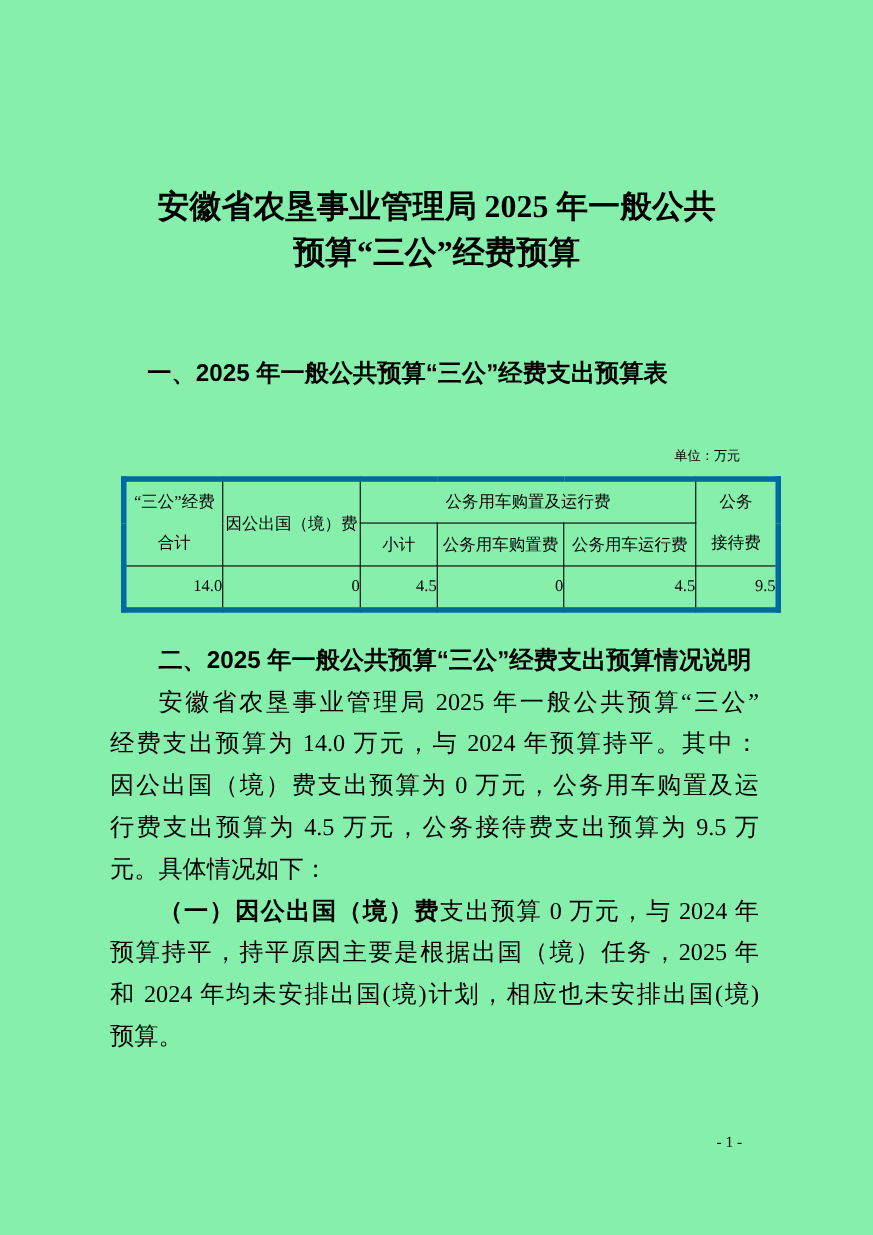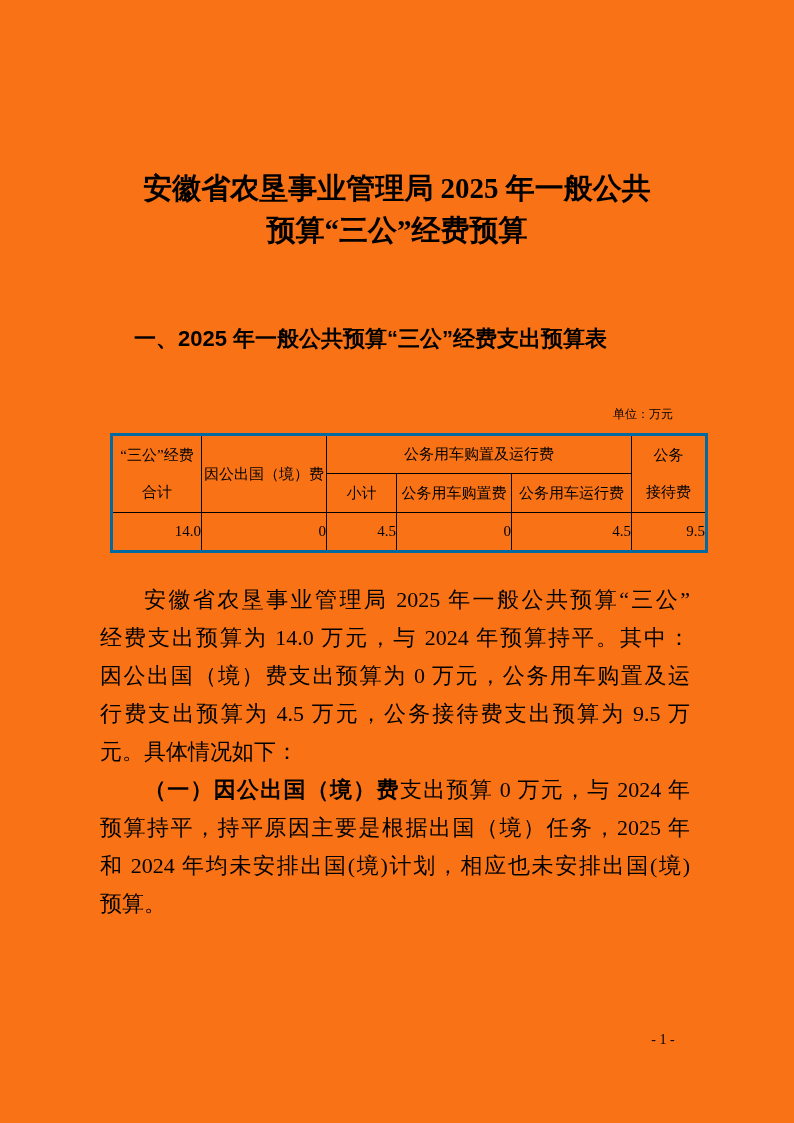--- a/index.html
+++ b/index.html
@@ -1,41 +1,41 @@
 <!DOCTYPE html>
 <html><head>
 <meta charset="utf-8">
 <style>
   html,body{margin:0;padding:0;background:#e8e8e8;}
   .page{
     position:relative;
     width:794px;height:1123px;
     margin:0 auto;
-    background:#f97316;
+    background:#86efac;
     color:#000;
     font-family:"Liberation Serif", serif;
     overflow:hidden;
   }
   .doc-title{
     position:absolute;top:167px;left:0;width:794px;
     text-align:center;font-weight:700;font-size:29px;line-height:42px;
   }
   .hei{font-family:"Liberation Sans", sans-serif;font-weight:700;}
   .s1-heading{
     position:absolute;top:323px;left:0;width:741px;
     text-align:center;font-size:22px;line-height:32px;
   }
   .unit-label{
     position:absolute;top:402px;left:110px;width:563px;
     text-align:right;font-size:12px;line-height:24px;
   }
   table.budget-table{
     position:absolute;top:433px;left:110px;
     border-collapse:collapse;table-layout:fixed;
-    border:3px solid #0369a1;
+    border:5px solid #0369a1;
     font-size:15px;
   }
   table.budget-table td{
     border:1px solid #000;
     text-align:center;vertical-align:middle;
     padding:0;
   }
   tr.hrow1 td.group{height:37px;}
   tr.hrow2 td{height:38px;}
   tr.drow td{height:37px;text-align:right;}
@@ -99,20 +99,21 @@
         <td>0</td>
         <td>4.5</td>
         <td>0</td>
         <td>4.5</td>
         <td>9.5</td>
       </tr>
     </tbody>
   </table>
 
   <div class="body-block">
+    <div class="line hei indent">二、2025 年一般公共预算“三公”经费支出预算情况说明</div>
 
     <div class="line just indent">安徽省农垦事业管理局 2025 年一般公共预算“三公”</div>
     <div class="line just">经费支出预算为 14.0 万元，与 2024 年预算持平。其中：</div>
     <div class="line just">因公出国（境）费支出预算为 0 万元，公务用车购置及运</div>
     <div class="line just">行费支出预算为 4.5 万元，公务接待费支出预算为 9.5 万</div>
     <div class="line">元。具体情况如下：</div>
 
     <div class="line just indent"><span class="b">（一）因公出国（境）费</span><span>支出预算 0 万元，与 2024 年</span></div>
     <div class="line just">预算持平，持平原因主要是根据出国（境）任务，2025 年</div>
     <div class="line just">和 2024 年均未安排出国(境)计划，相应也未安排出国(境)</div>

